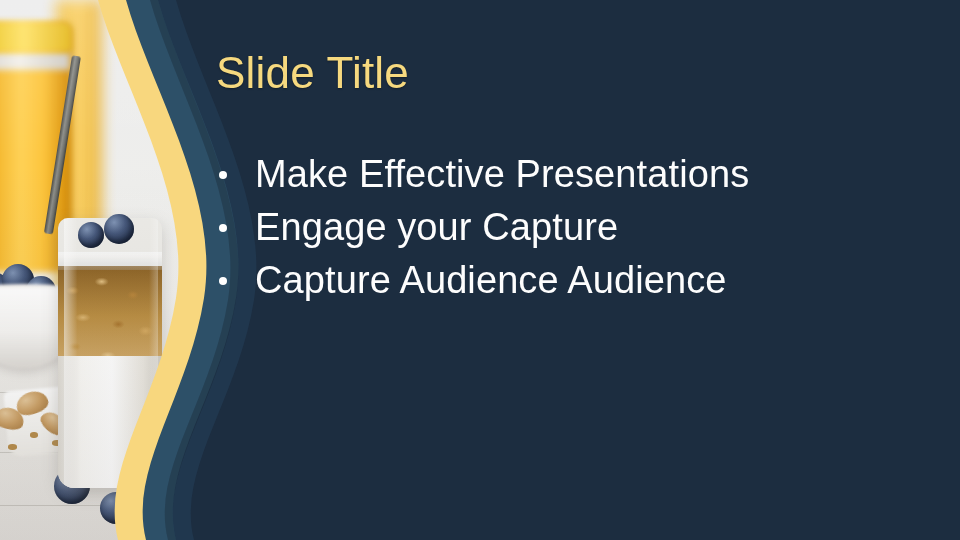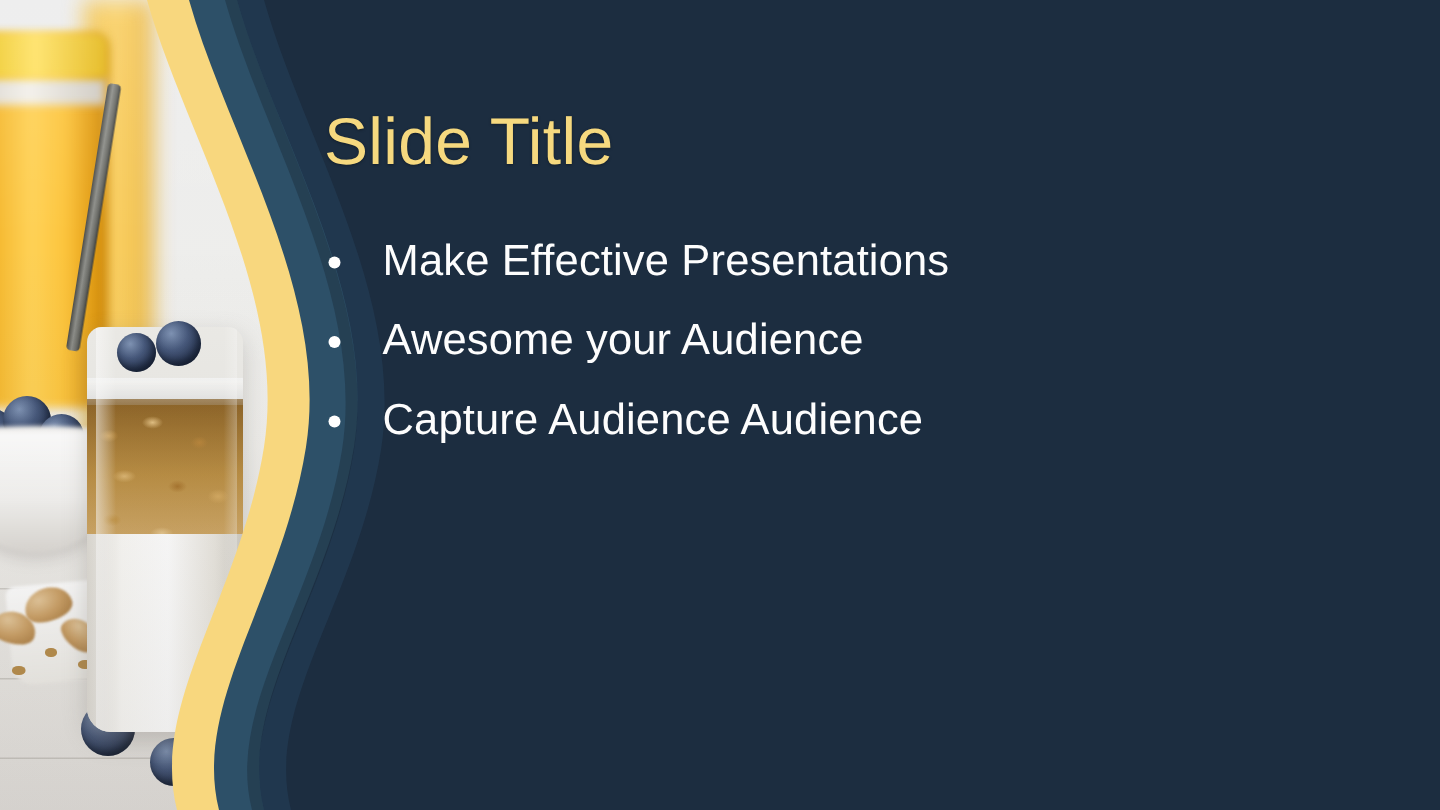--- a/index.html
+++ b/index.html
@@ -216,21 +216,21 @@
   }
 
   
   .content {
     position: absolute;
     left: 216px; top: 0;
     width: 700px; height: 540px;
   }
   .slide-title {
     position: absolute;
-    left: 0; top: 70px;
+    left: 0; top: 48px;
     font-size: 44px;
     font-weight: 400;
     letter-spacing: 0.2px;
     color: #f6d97f;
     text-shadow: 0 1px 2px rgba(0,0,0,0.35);
     white-space: nowrap;
   }
   .bullet-list {
     position: absolute;
     left: 0; top: 148px;
@@ -247,21 +247,21 @@
   }
   .bullet-dot {
     position: absolute;
     left: 3px;
     width: 8px; height: 8px;
     border-radius: 50%;
     background: #ffffff;
   }
   .bullet-text {
     margin-left: 39px;
-    font-size: 29px;
+    font-size: 38px;
     font-weight: 400;
     color: #fdfdfd;
     white-space: nowrap;
     letter-spacing: 0.1px;
   }
 </style>
 </head>
 <body>
 
 <div id="slide">
@@ -346,21 +346,21 @@
 
     <div class="slide-title">Slide Title</div>
 
     <ul class="bullet-list">
       <li class="bullet-item">
         <span class="bullet-dot"></span>
         <span class="bullet-text">Make Effective Presentations</span>
       </li>
       <li class="bullet-item">
         <span class="bullet-dot"></span>
-        <span class="bullet-text">Awesome your Audience</span>
+        <span class="bullet-text">Engage your Capture</span>
       </li>
       <li class="bullet-item">
         <span class="bullet-dot"></span>
         <span class="bullet-text">Capture Audience Audience</span>
       </li>
     </ul>
 
   </div>
 </div>
 

